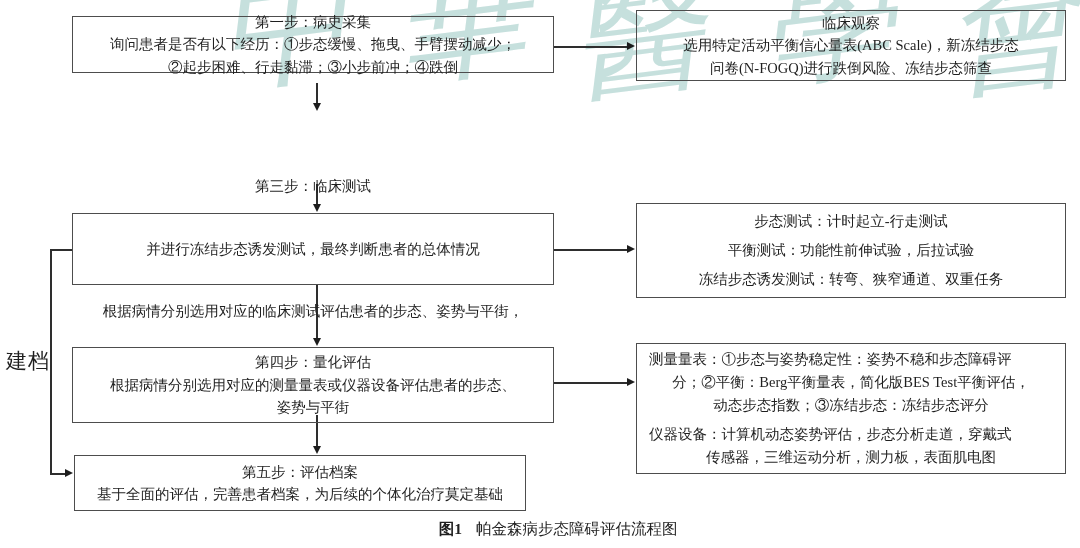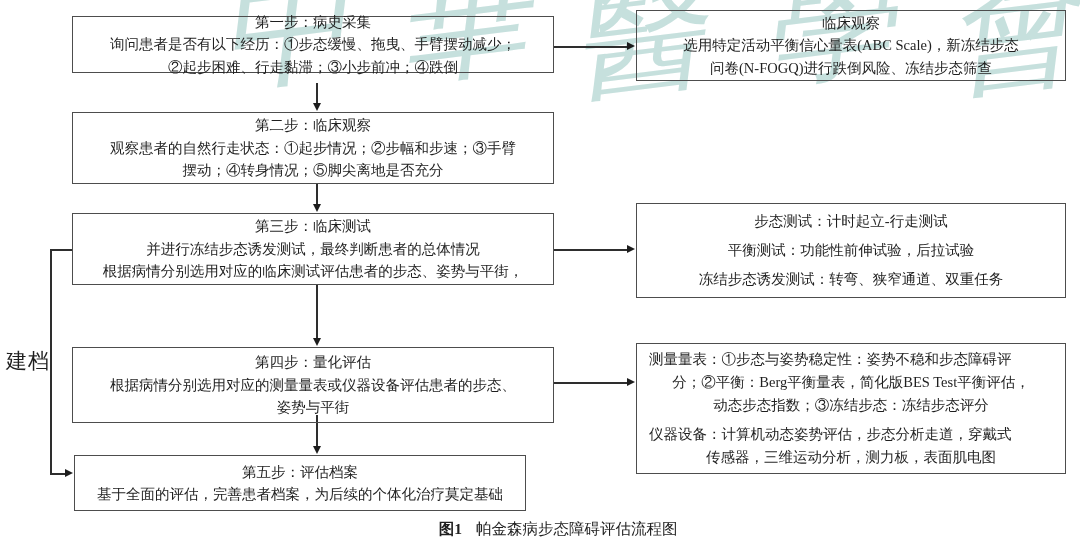--- a/index.html
+++ b/index.html
@@ -38,21 +38,21 @@
     flex-direction:column;
     justify-content:center;
     padding:2px 10px;
     font-size:14.5px;
     line-height:1.55;
     text-align:center;
   }
   .bline{white-space:nowrap;}
   .b1{left:72px;top:10px;width:482px;height:57px;margin-top:6px;}
   .b2{left:72px;top:112px;width:482px;height:72px;}
-  .b3{left:72px;top:213px;width:482px;height:72px;}
+  .b3{left:72px;top:213px;width:482px;height:72px;gap:40px;}
   .b4{left:72px;top:347px;width:482px;height:76px;text-align:center;}
   .b5{left:74px;top:455px;width:452px;height:56px;}
   .r1{left:636px;top:10px;width:430px;height:71px;}
   .r2{left:636px;top:203px;width:430px;height:95px;justify-content:center;}
   .r2 .bline{line-height:2.0;}
   .r3{left:636px;top:343px;width:430px;height:131px;padding:4px 12px;}
   .r3 .bline{line-height:1.6;}
   .r3 .ln-left{text-align:left;}
   .r3 .para-gap{margin-top:5px;}
 
@@ -95,25 +95,20 @@
     <span class="c3">學</span>
     <span class="c4">會</span>
   </div>
 
   <div class="box b1">
     <div class="bline">第一步：病史采集</div>
     <div class="bline">询问患者是否有以下经历：①步态缓慢、拖曳、手臂摆动减少；</div>
     <div class="bline">②起步困难、行走黏滞；③小步前冲；④跌倒</div>
   </div>
 
-  <div class="box b2">
-    <div class="bline">第二步：临床观察</div>
-    <div class="bline">观察患者的自然行走状态：①起步情况；②步幅和步速；③手臂</div>
-    <div class="bline">摆动；④转身情况；⑤脚尖离地是否充分</div>
-  </div>
 
   <div class="box b3">
     <div class="bline">第三步：临床测试</div>
     <div class="bline">并进行冻结步态诱发测试，最终判断患者的总体情况</div>
     <div class="bline">根据病情分别选用对应的临床测试评估患者的步态、姿势与平街，</div>
   </div>
 
   <div class="box b4">
     <div class="bline">第四步：量化评估</div>
     <div class="bline">根据病情分别选用对应的测量量表或仪器设备评估患者的步态、</div>

